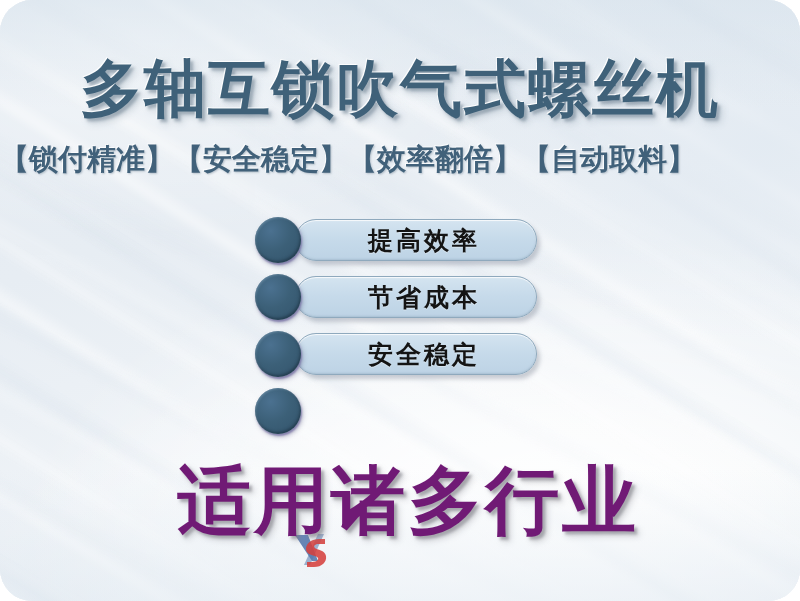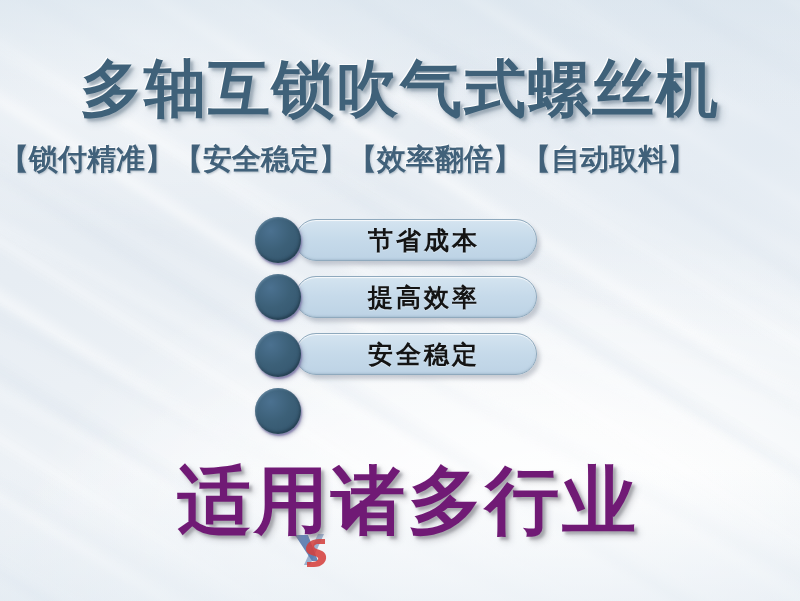--- a/index.html
+++ b/index.html
@@ -8,20 +8,21 @@
     padding: 0;
     background: #ffffff;
   }
   #banner {
     position: relative;
     width: 800px;
     height: 601px;
     overflow: hidden;
     font-family: "Liberation Sans", "DejaVu Sans", sans-serif;
     background: #e3eaf1;
+    border-radius: 32px;
   }
 
   
   .bg-base {
     position: absolute;
     inset: 0;
     background:
       radial-gradient(120% 85% at 72% 88%, #ffffff 0%, rgba(255,255,255,0.75) 22%, rgba(255,255,255,0) 58%),
       linear-gradient(160deg, #e4ebf2 0%, #e7edf3 32%, #eff3f7 60%, #e9eff4 82%, #e3eaf1 100%);
   }
@@ -254,28 +255,28 @@
 
   <div class="headline">多轴互锁吹气式螺丝机</div>
 
   <div class="subhead">【锁付精准】【安全稳定】【效率翻倍】【自动取料】</div>
 
   <div class="pill-list">
 
     <div class="pill-row">
       <span class="pill-dot"></span>
       <div class="pill-body">
-        <span class="pill-text">节省成本</span>
+        <span class="pill-text">提高效率</span>
       </div>
     </div>
 
     <div class="pill-row">
       <span class="pill-dot"></span>
       <div class="pill-body">
-        <span class="pill-text">提高效率</span>
+        <span class="pill-text">节省成本</span>
       </div>
     </div>
 
     <div class="pill-row">
       <span class="pill-dot"></span>
       <div class="pill-body">
         <span class="pill-text">安全稳定</span>
       </div>
     </div>
 

